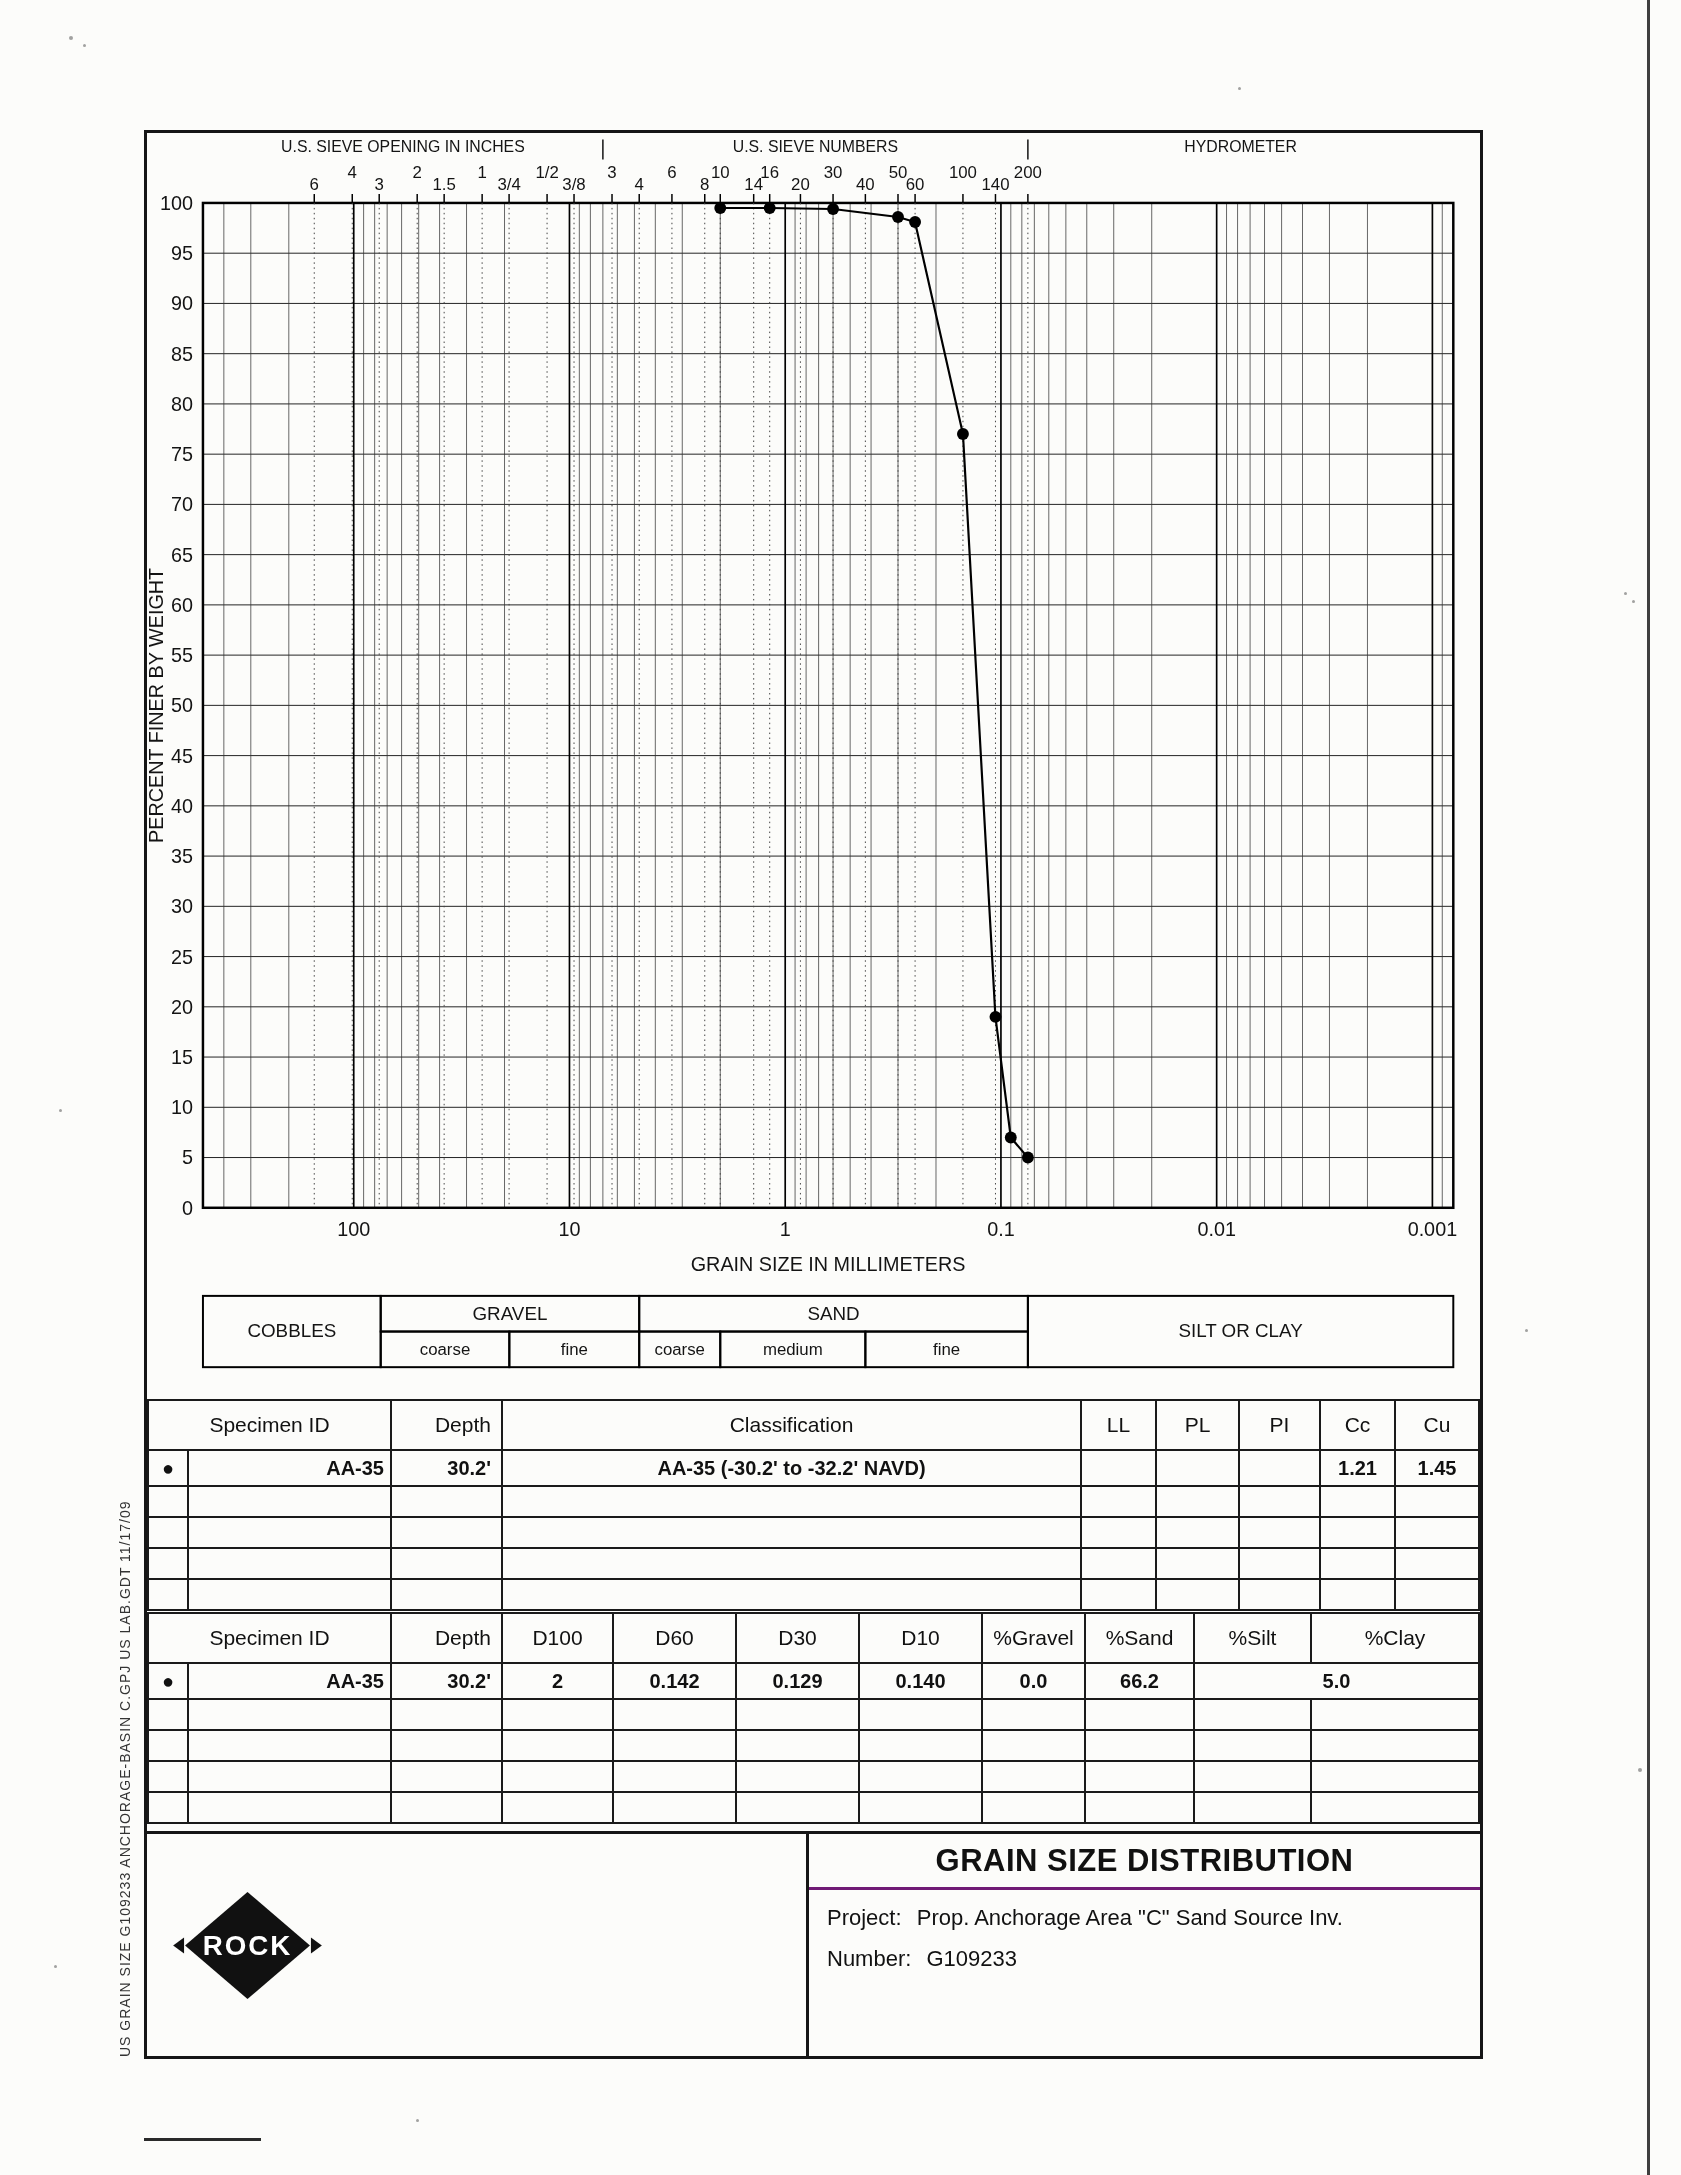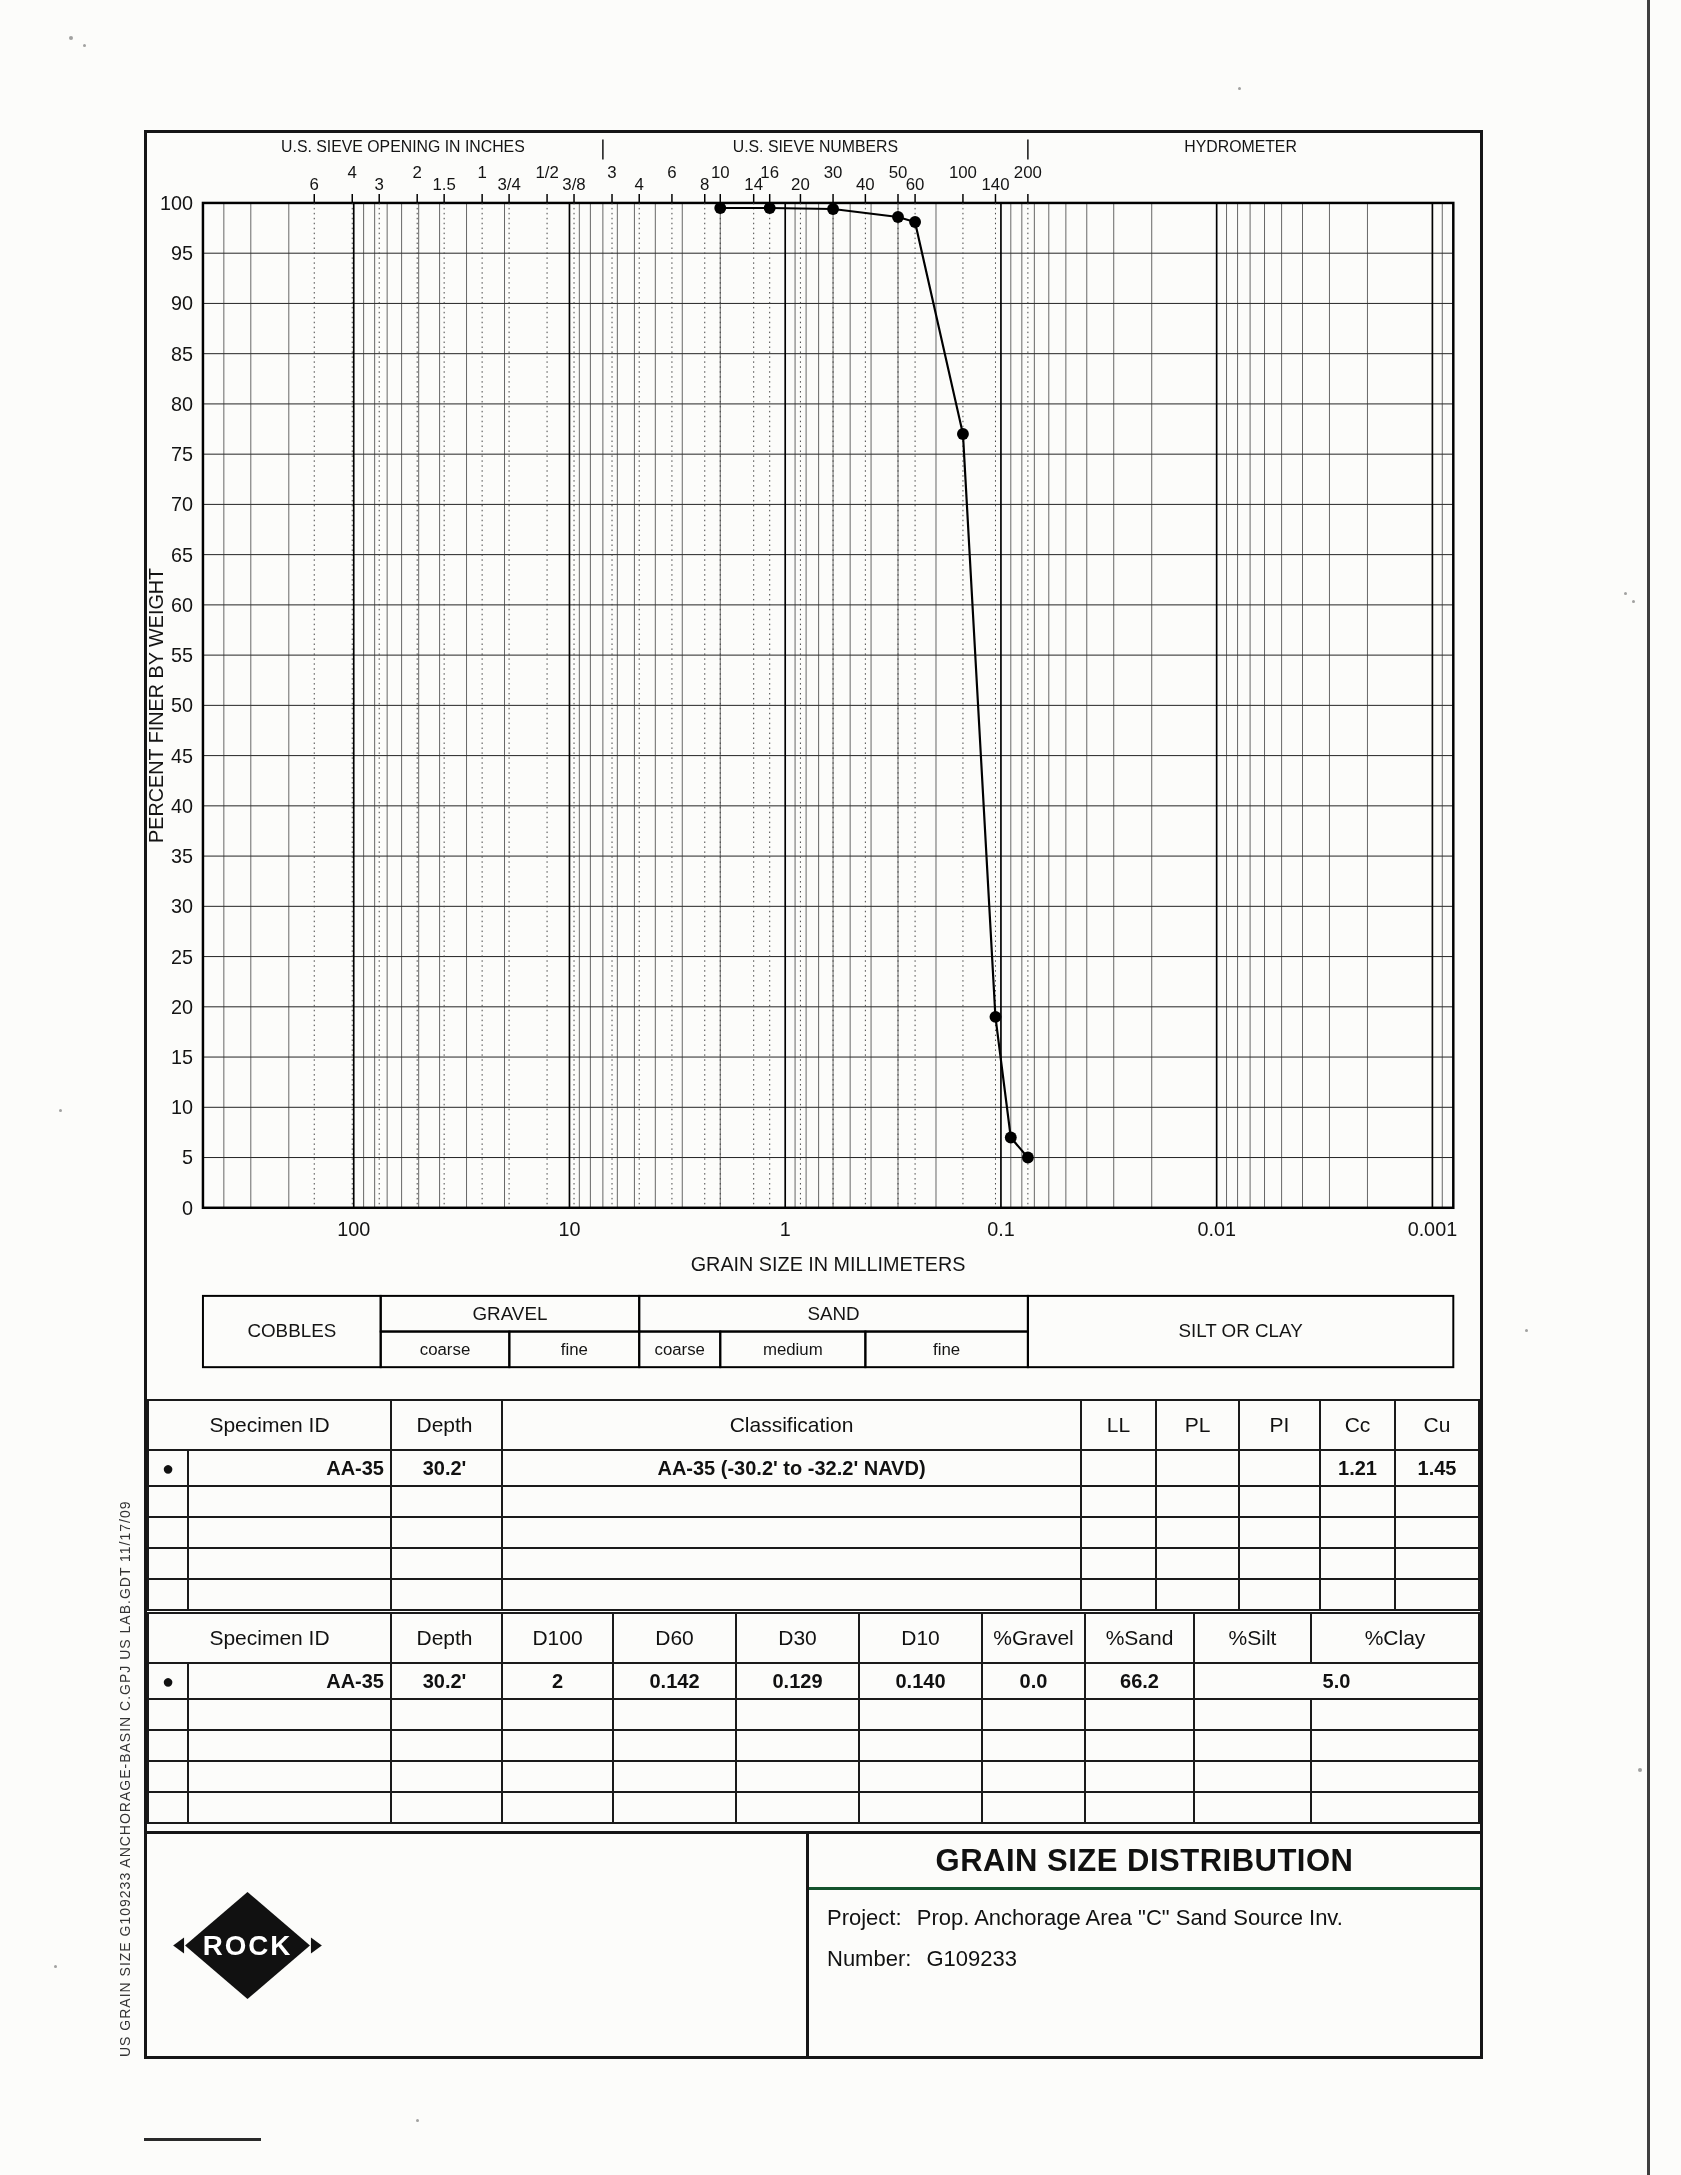--- a/index.html
+++ b/index.html
@@ -10,32 +10,32 @@
   #chart-svg text{fill:#141414;font-family:"Liberation Sans",sans-serif;}
 
   .tbl{position:absolute;left:147px;width:1333px;border-collapse:collapse;table-layout:fixed;}
   .tbl th,.tbl td{border:2px solid #1a1a1a;font-weight:normal;font-size:21px;padding:0 6px;
         text-align:center;white-space:nowrap;overflow:hidden;vertical-align:middle;}
   .tbl tr.hdr{height:50px;}
   .tbl tr.data{height:36px;}
   .tbl tr.blank{height:31px;}
   .tbl tr.data td{font-weight:bold;font-size:20px;}
   .tbl .al{text-align:right;padding-left:10px;}
-  .tbl .ar{padding-right:10px;border-radius:19px;}
+  .tbl .ar{text-align:right;padding-right:10px;border-radius:19px;}
   .tbl .mk{font-size:15px;padding:0;}
   .t1{top:1399px;}
   .t2{top:1612px;}
 
   .titleblock{position:absolute;left:147px;top:1831px;width:1333px;height:225px;
         border-top:3px solid #161616;display:flex;box-sizing:border-box;}
   .tb-left{width:662px;border-right:3px solid #161616;display:flex;align-items:center;
         gap:20px;padding-left:26px;box-sizing:border-box;}
   .company{font-size:19px;line-height:25px;}
   .tb-right{flex:1;display:flex;flex-direction:column;}
-  .tb-title{height:53px;border-bottom:3px solid #14532d;display:flex;align-items:center;
+  .tb-title{height:53px;border-bottom:3px solid #701a75;display:flex;align-items:center;
         justify-content:center;font-weight:bold;font-size:31px;letter-spacing:0.5px;}
   .tb-row{margin-top:15px;padding:0 18px;font-size:22px;}
   .tb-row:first-of-type{margin-top:14px;}
   .tb-row span + span{margin-left:9px;}
 
   .sidebar-text{position:absolute;left:117px;top:2057px;width:653px;height:18px;
         transform:rotate(-90deg);transform-origin:0 0;font-size:14px;letter-spacing:1px;
         color:#333;white-space:nowrap;}
   .edge-line{position:absolute;left:1647px;top:0;width:3px;height:2175px;background:#1d1d1d;opacity:.85;}
   .bl-mark{position:absolute;left:144px;top:2138px;width:117px;height:3px;background:#2a2a2a;}

